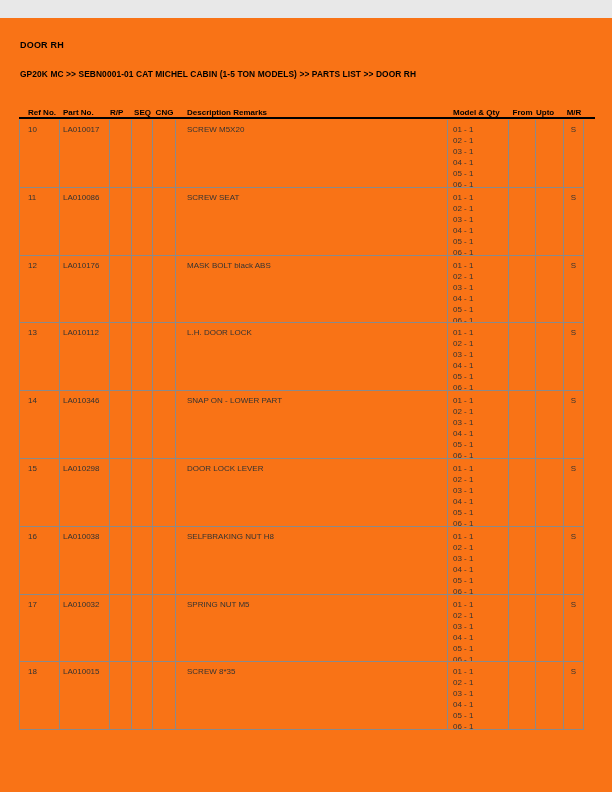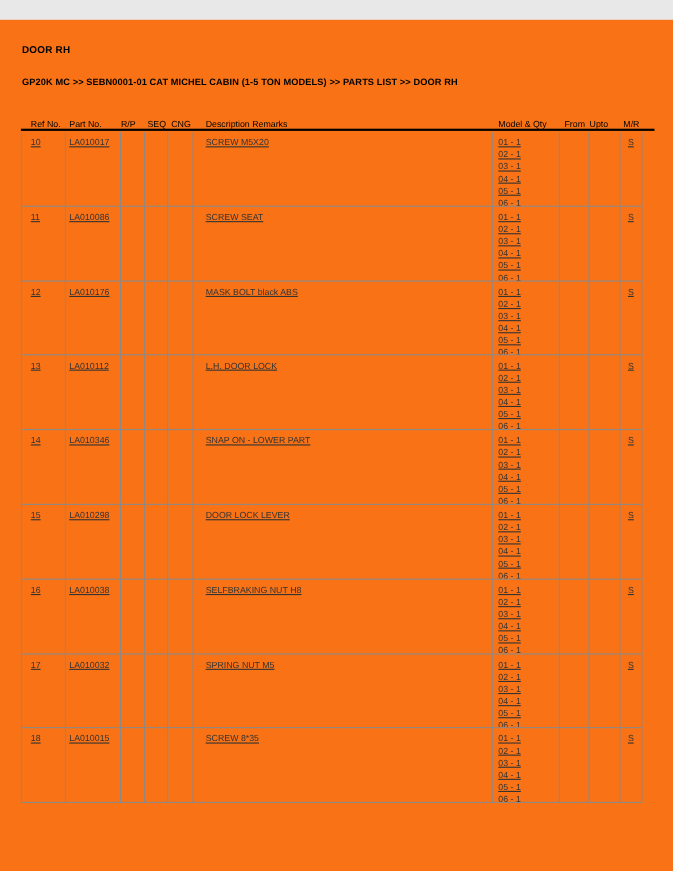--- a/index.html
+++ b/index.html
@@ -25,40 +25,39 @@
   }
   .breadcrumb{
     position:absolute;left:20px;top:51px;
     font-size:8.4px;font-weight:bold;color:var(--head-text);
     letter-spacing:.1px;
   }
   .thead{
     position:absolute;left:19px;top:85px;
     display:flex;
     padding-left:1px;
-    font-size:8px;font-weight:normal;color:var(--head-text);
+    font-size:8px;font-weight:bold;color:var(--head-text);
     line-height:11px;
   }
   .thead .cell{border:none;}
   .header-rule{
     position:absolute;left:19px;top:99px;
     width:576px;height:2px;background:var(--rule);
   }
   .tbody{
     position:absolute;left:19px;top:102px;
     width:565px;
     border-left:1px solid var(--grid);
   }
   .trow{
     display:flex;
     height:67.8px;
     border-bottom:1px solid var(--grid);
     font-size:8px;color:var(--body-text);
     line-height:11px;
-    text-decoration:underline;
   }
   .cell{
     border-right:1px solid var(--grid);
     padding-top:4px;
     overflow:hidden;
   }
   .c-ref {width:40px;padding-left:8px;}
   .c-part{width:50px;padding-left:3px;}
   .c-rp  {width:22px;text-align:left;}
   .c-seq {width:21px;text-align:center;}

